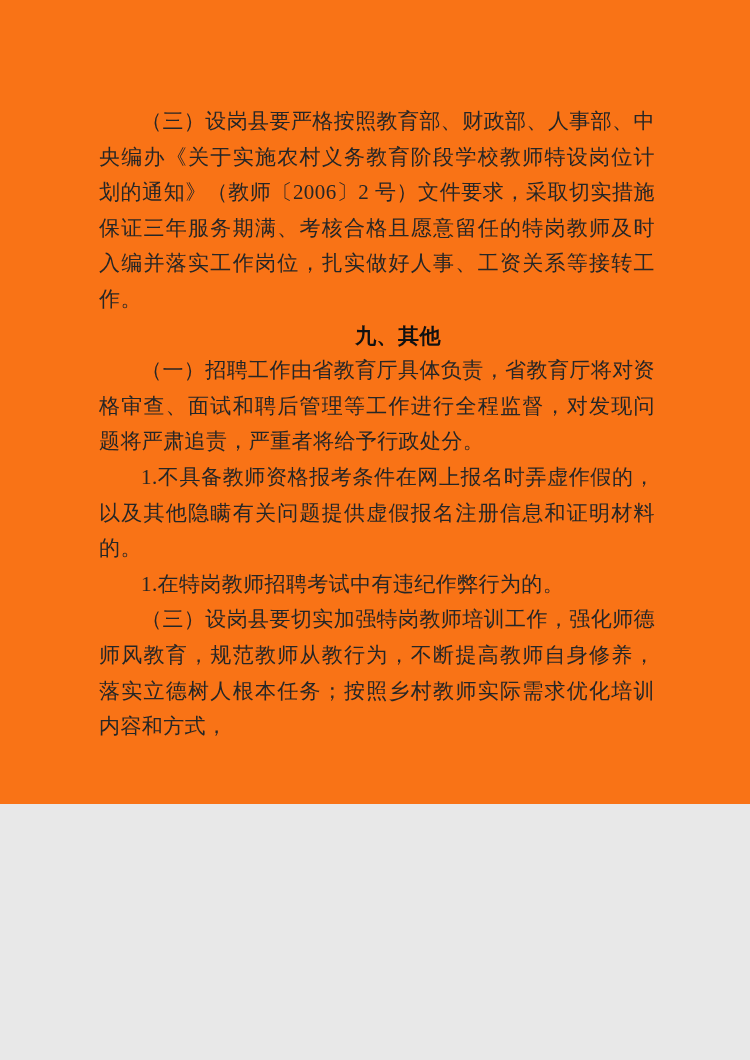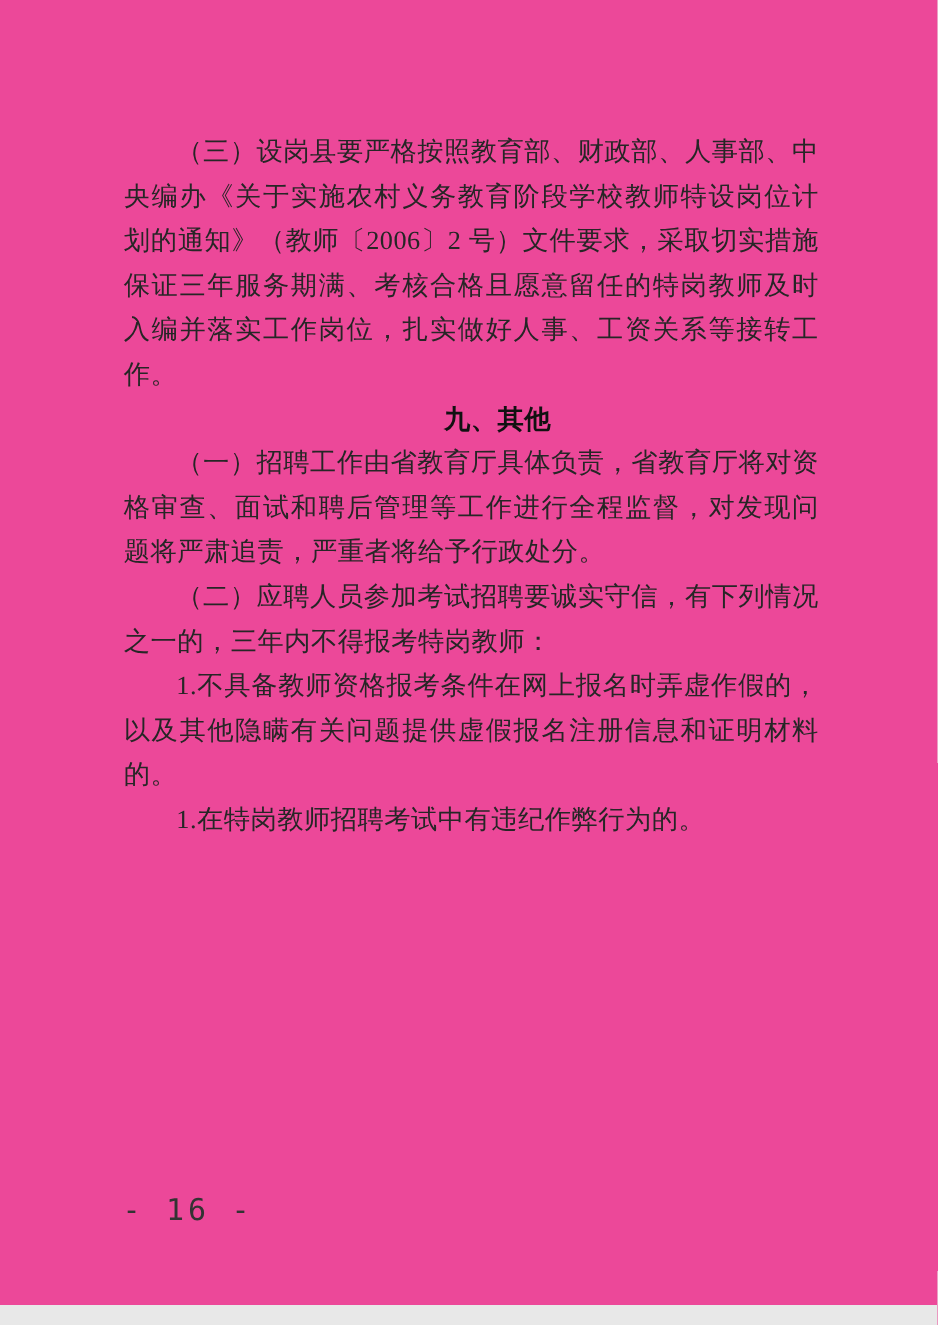--- a/index.html
+++ b/index.html
@@ -3,22 +3,22 @@
 <meta charset="utf-8">
 <style>
   html, body {
     margin: 0;
     padding: 0;
     background: #e8e8e8;
   }
   .page {
     position: relative;
     width: 750px;
-    height: 1044px;
-    background: #ec4899;
+    height: 804px;
+    background: #f97316;
     overflow: hidden;
     font-family: "Liberation Serif", serif;
   }
   .content {
     position: absolute;
     left: 99px;
     top: 104px;
     width: 556px;
   }
   .para {
@@ -51,18 +51,18 @@
   }
 </style>
 </head>
 <body>
 
 <div class="page">
   <div class="content">
     <p class="para">（三）设岗县要严格按照教育部、财政部、人事部、中央编办《关于实施农村义务教育阶段学校教师特设岗位计划的通知》（教师〔2006〕2 号）文件要求，采取切实措施保证三年服务期满、考核合格且愿意留任的特岗教师及时入编并落实工作岗位，扎实做好人事、工资关系等接转工作。</p>
     <p class="para heading">九、其他</p>
     <p class="para">（一）招聘工作由省教育厅具体负责，省教育厅将对资格审查、面试和聘后管理等工作进行全程监督，对发现问题将严肃追责，严重者将给予行政处分。</p>
-    <p class="para">（二）应聘人员参加考试招聘要诚实守信，有下列情况之一的，三年内不得报考特岗教师：</p>
     <p class="para">1.不具备教师资格报考条件在网上报名时弄虚作假的，以及其他隐瞒有关问题提供虚假报名注册信息和证明材料的。</p>
     <p class="para">1.在特岗教师招聘考试中有违纪作弊行为的。</p>
+    <p class="para">（三）设岗县要切实加强特岗教师培训工作，强化师德师风教育，规范教师从教行为，不断提高教师自身修养，落实立德树人根本任务；按照乡村教师实际需求优化培训内容和方式，</p>
   </div>
   <div class="footer">- 16 -</div>
 </div>
 
 </body></html>

